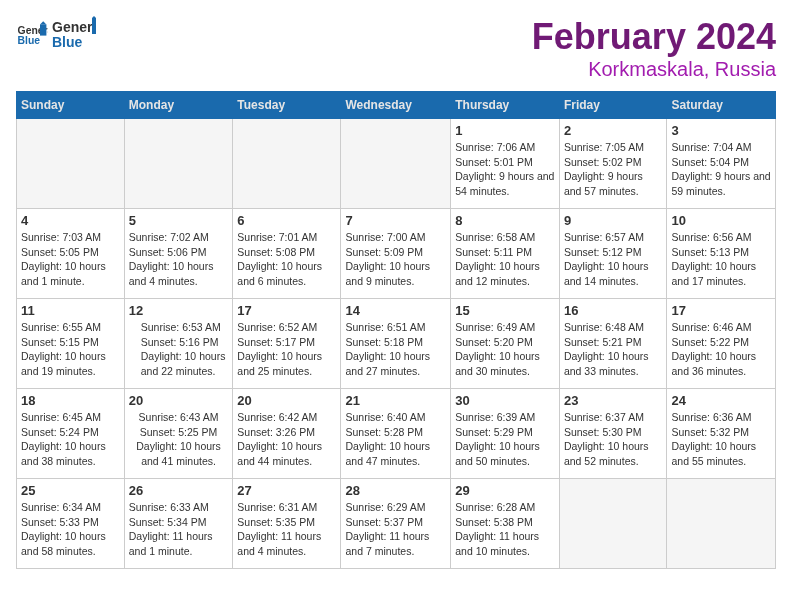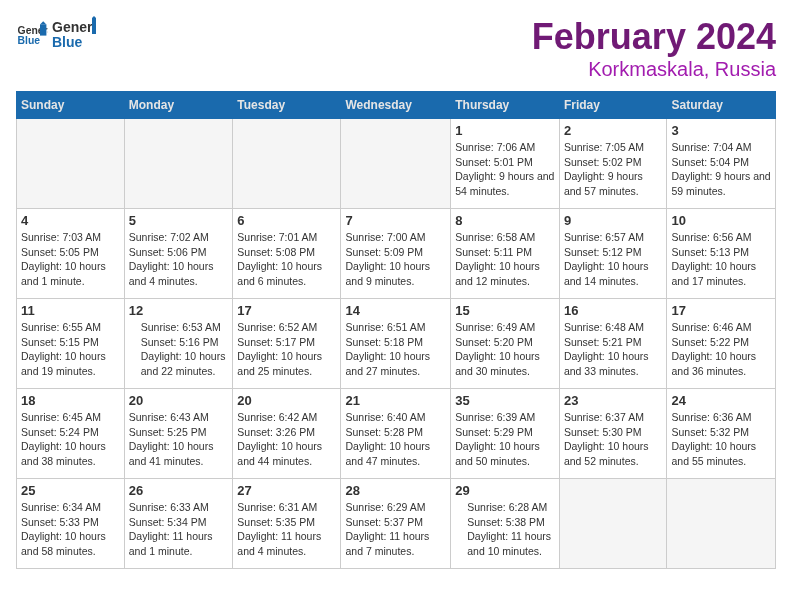--- a/index.html
+++ b/index.html
@@ -222,38 +222,38 @@
       </tr>
       <tr>
         <td>
           <div class="day-num">18</div>
           <div class="day-info" style="white-space: pre-line;">Sunrise: 6:45 AM
 Sunset: 5:24 PM
 Daylight: 10 hours and 38 minutes.</div>
         </td>
         <td>
           <div class="day-num">20</div>
-          <div class="day-info" style="white-space: pre-line;">Sunrise: 6:43 AM
+          <div class="day-info" style="white-space: pre-line; text-align: center;">Sunrise: 6:43 AM
 Sunset: 5:25 PM
 Daylight: 10 hours and 41 minutes.</div>
         </td>
         <td>
           <div class="day-num">20</div>
           <div class="day-info" style="white-space: pre-line;">Sunrise: 6:42 AM
 Sunset: 3:26 PM
 Daylight: 10 hours and 44 minutes.</div>
         </td>
         <td>
           <div class="day-num">21</div>
           <div class="day-info" style="white-space: pre-line;">Sunrise: 6:40 AM
 Sunset: 5:28 PM
 Daylight: 10 hours and 47 minutes.</div>
         </td>
         <td>
-          <div class="day-num">35</div>
+          <div class="day-num">30</div>
           <div class="day-info" style="white-space: pre-line;">Sunrise: 6:39 AM
 Sunset: 5:29 PM
 Daylight: 10 hours and 50 minutes.</div>
         </td>
         <td>
           <div class="day-num">23</div>
           <div class="day-info" style="white-space: pre-line;">Sunrise: 6:37 AM
 Sunset: 5:30 PM
 Daylight: 10 hours and 52 minutes.</div>
         </td>
@@ -284,21 +284,21 @@
 Daylight: 11 hours and 4 minutes.</div>
         </td>
         <td>
           <div class="day-num">28</div>
           <div class="day-info" style="white-space: pre-line;">Sunrise: 6:29 AM
 Sunset: 5:37 PM
 Daylight: 11 hours and 7 minutes.</div>
         </td>
         <td>
           <div class="day-num">29</div>
-          <div class="day-info" style="white-space: pre-line; margin-left: 12px;">Sunrise: 6:28 AM
+          <div class="day-info" style="white-space: pre-line;">Sunrise: 6:28 AM
 Sunset: 5:38 PM
 Daylight: 11 hours and 10 minutes.</div>
         </td>
         <td class="empty"></td>
         <td class="empty"></td>
       </tr>
     </tbody>
 </table>
 
 </body></html>

